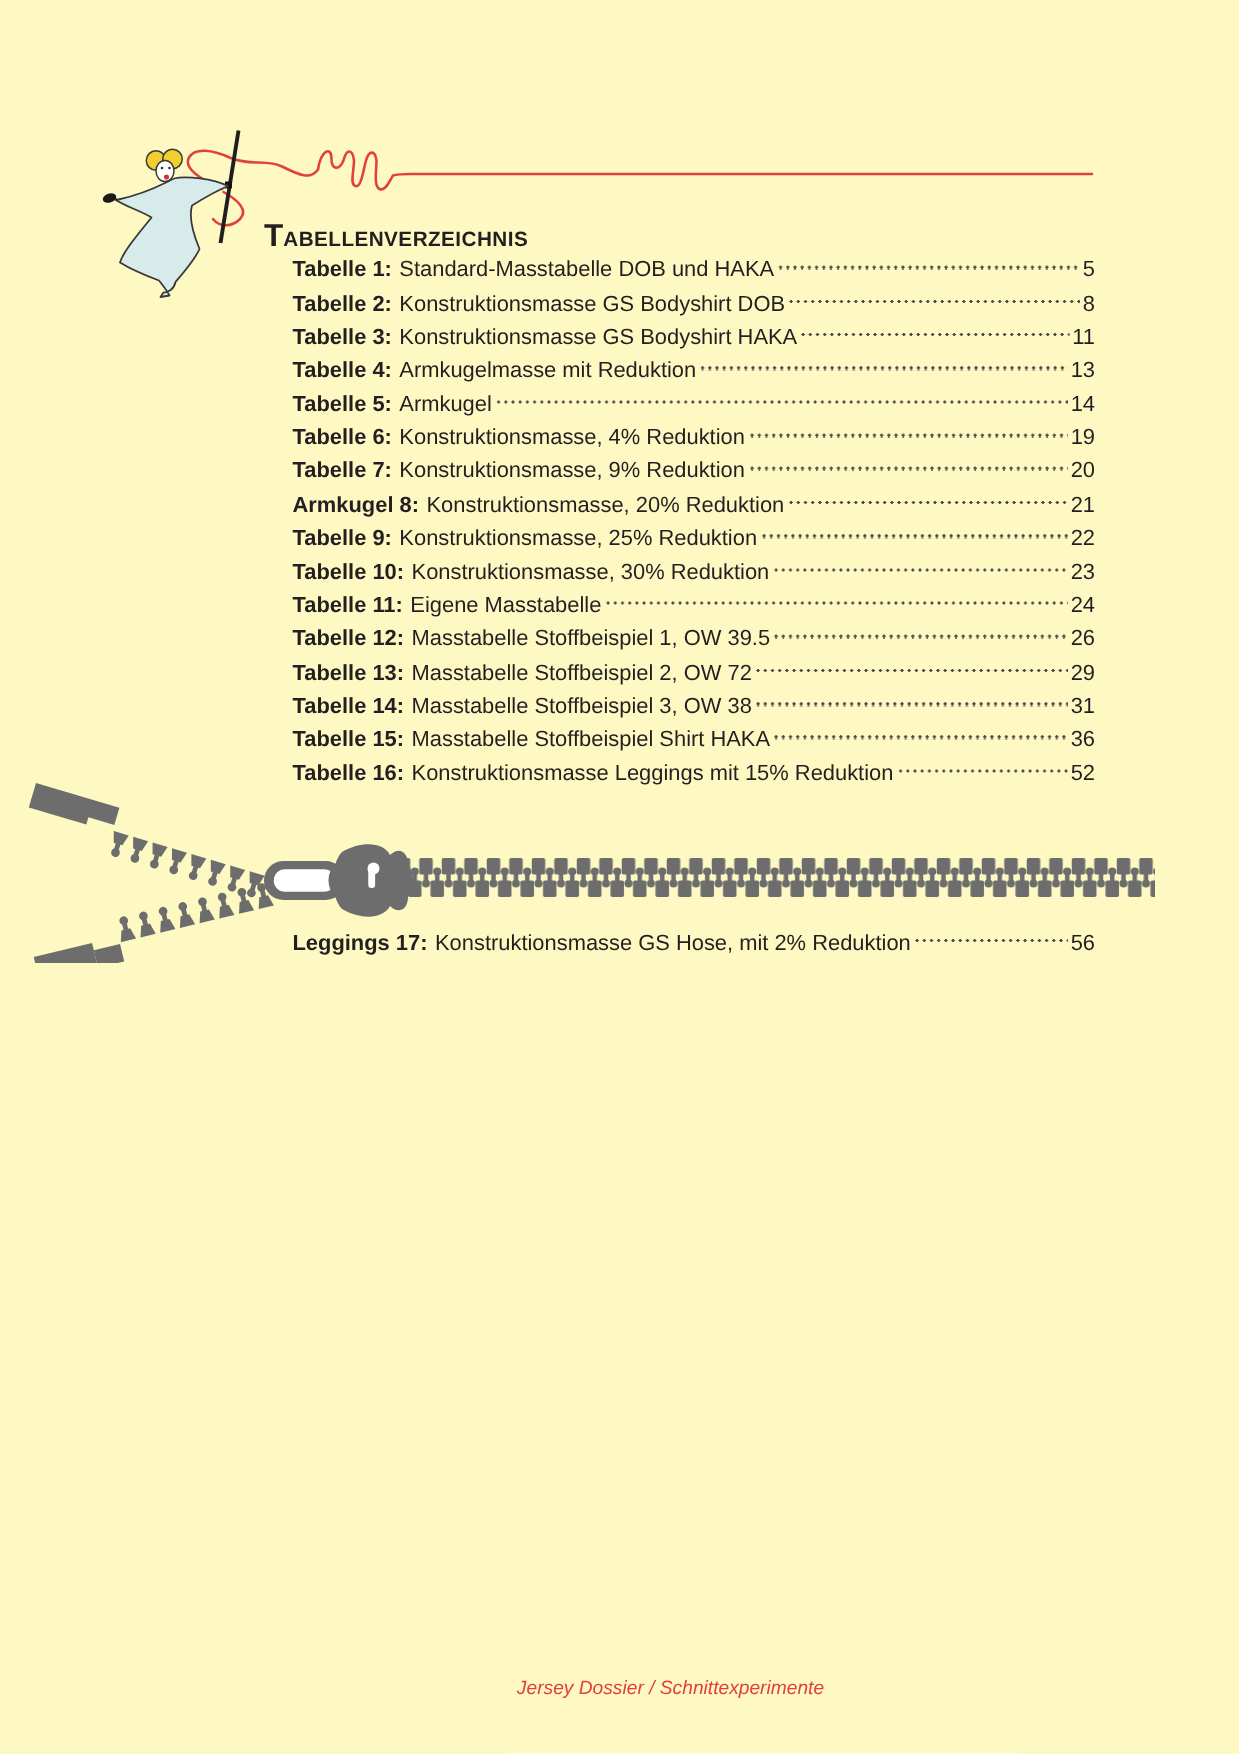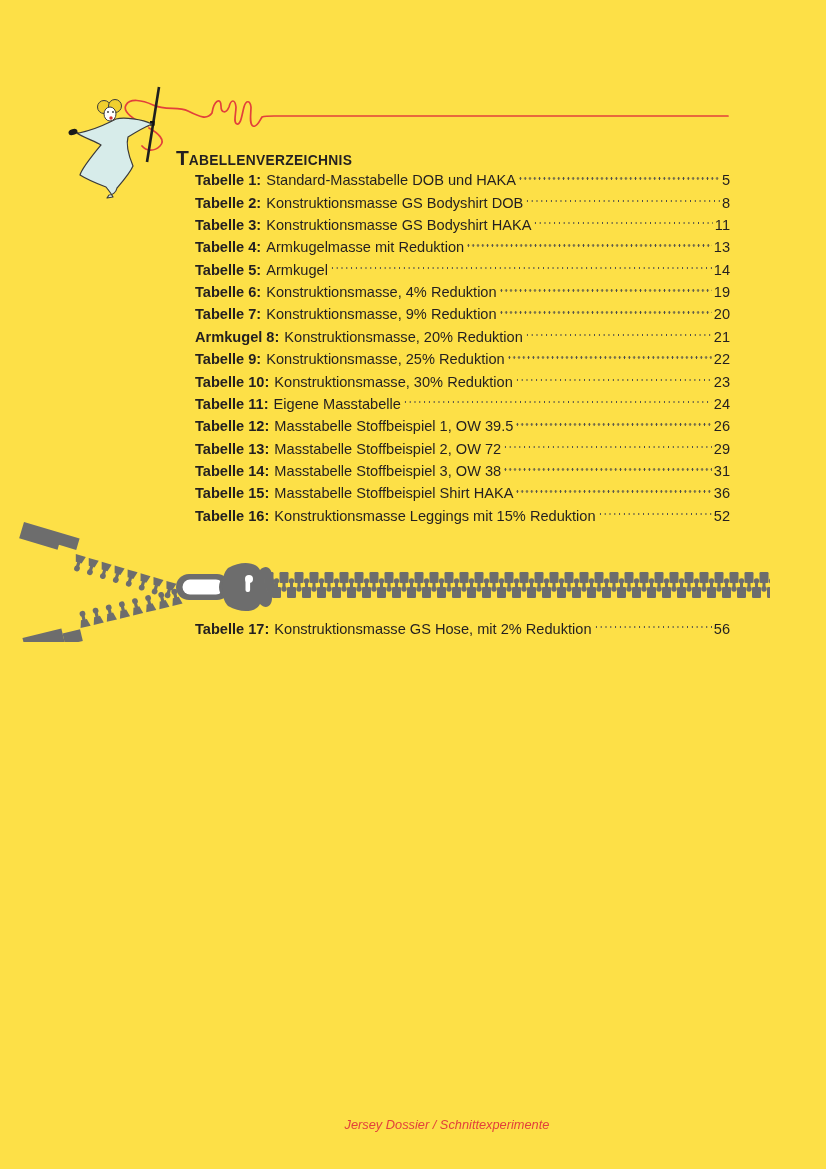--- a/index.html
+++ b/index.html
@@ -1,19 +1,19 @@
 <!DOCTYPE html>
 <html><head>
 <meta charset="utf-8">
 <style>
   html,body{margin:0;padding:0;background:#fff;}
   .page{
     position:relative;
     width:826px;height:1169px;
-    background:#fde047;
+    background:#fef9c3;
     font-family:"Liberation Sans", sans-serif;
     color:#231f20;
     overflow:hidden;
   }
   .illustration{position:absolute;left:0;top:82px;}
   .zipper{position:absolute;left:18px;top:516px;}
   .heading{
     position:absolute;left:176px;top:147px;
     font-weight:bold;color:#231f20;white-space:nowrap;
   }
@@ -255,21 +255,21 @@
                C238,96 224,98 210,90 C202,82 202,60 210,52 Z" fill="#6d6d6d"></path>
       <circle cx="231" cy="63" r="4" fill="#ffffff"></circle>
       <rect x="227.5" y="63" width="4.6" height="13" rx="2" fill="#ffffff"></rect>
     </g>
 
     <rect x="246" y="56" width="506" height="26" fill="url(#chainPat)"></rect>
   </svg>
 
   <div class="toc-17">
     <div class="toc-row">
-      <span class="entry-label">Tabelle 17:</span>
+      <span class="entry-label">Leggings 17:</span>
       <span class="entry-title">Konstruktionsmasse GS Hose, mit 2% Reduktion</span>
       <span class="leader"></span>
       <span class="page-num">56</span>
     </div>
   </div>
 
   <div class="footer">Jersey Dossier / Schnittexperimente</div>
 
 </div>
 

